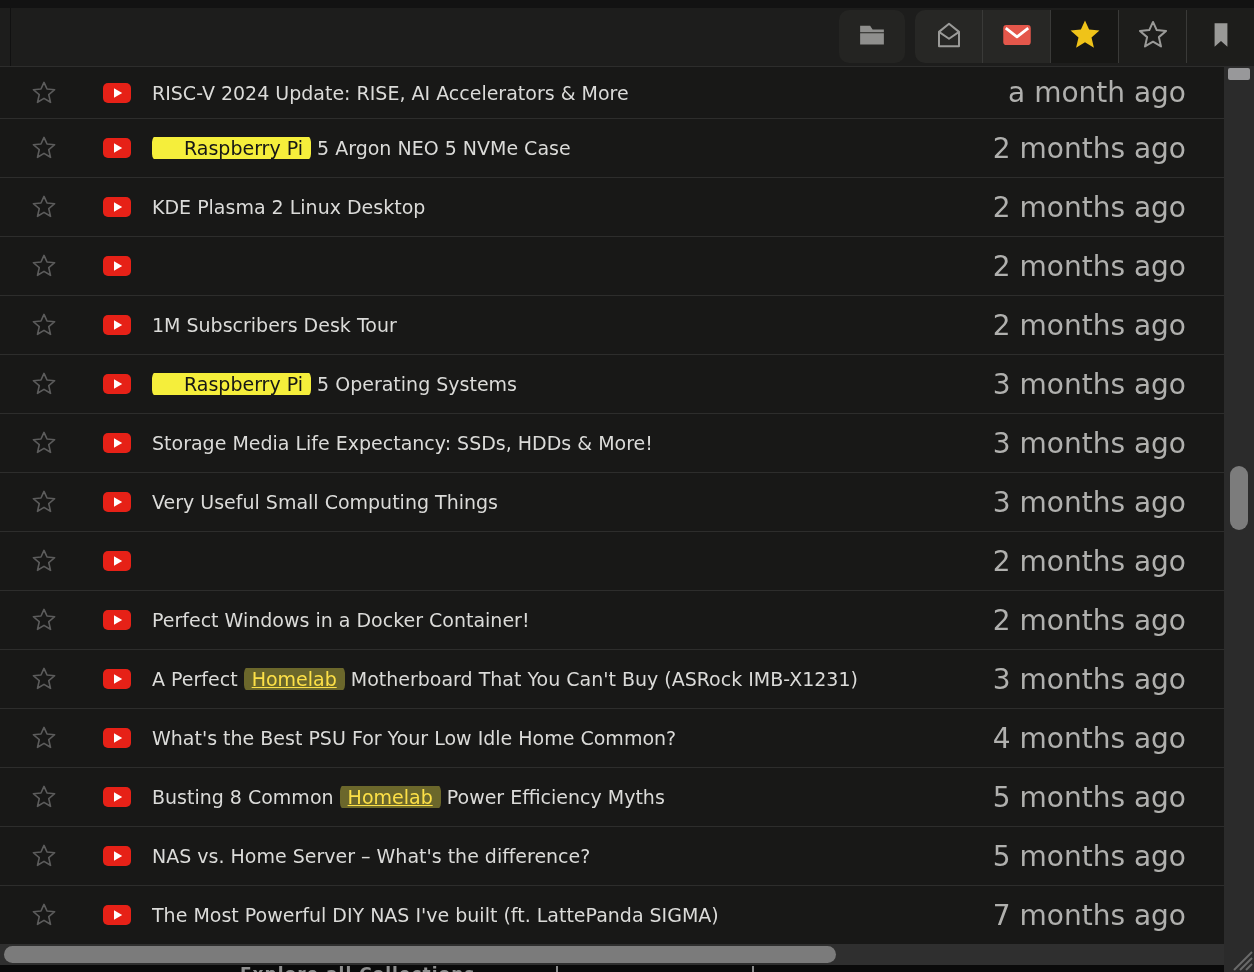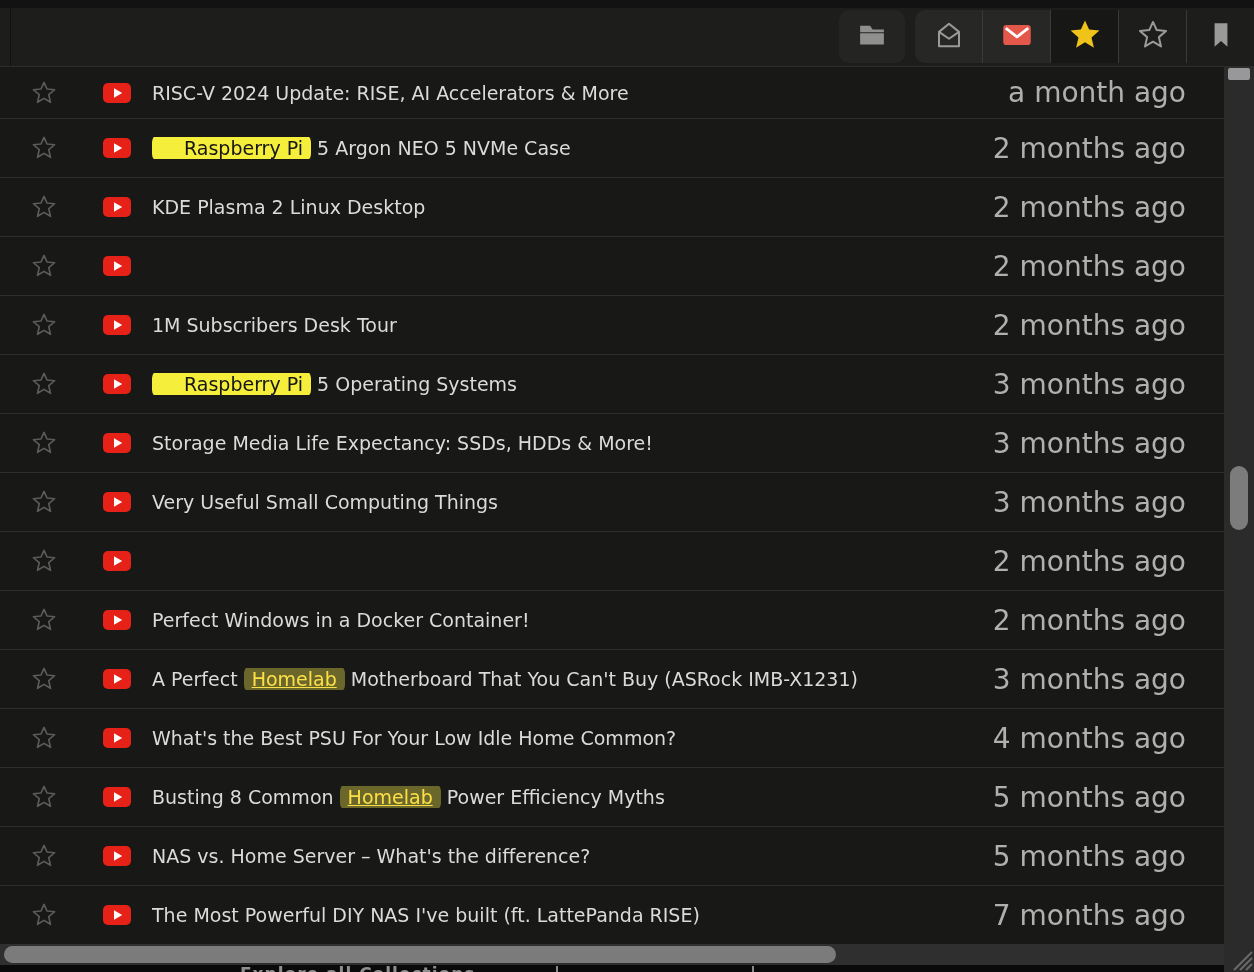--- a/index.html
+++ b/index.html
@@ -268,21 +268,21 @@
       <div class="time">5 months ago</div>
     </div>
     <div class="row">
       <span class="star"><svg width="26" height="26" viewBox="0 0 24 24">
           <path d="M12 2.2 L14.8 8.3 L21.8 9 L16.4 13.6 L18 20.6 L12 17 L6 20.6 L7.6 13.6 L2.2 9 L9.2 8.3 Z" fill="none" stroke="#5c5c5c" stroke-width="1.5" stroke-linejoin="round"></path>
         </svg></span>
       <span class="yt"><svg width="28" height="20" viewBox="0 0 28 20">
           <rect x="0" y="0" width="28" height="20" rx="5" fill="#e62117"></rect>
           <polygon points="11,5.3 19.2,10 11,14.7" fill="#ffffff"></polygon>
         </svg></span>
-      <div class="title"><span>The Most Powerful DIY NAS I've built (ft. LattePanda RISE)</span></div>
+      <div class="title"><span>The Most Powerful DIY NAS I've built (ft. LattePanda SIGMA)</span></div>
       <div class="time">7 months ago</div>
     </div>
   </div>
 
 <div class="vtrack">
   <div class="vcorner"></div>
   <div class="vthumb"></div>
 </div>
 
 <div class="htrack">

